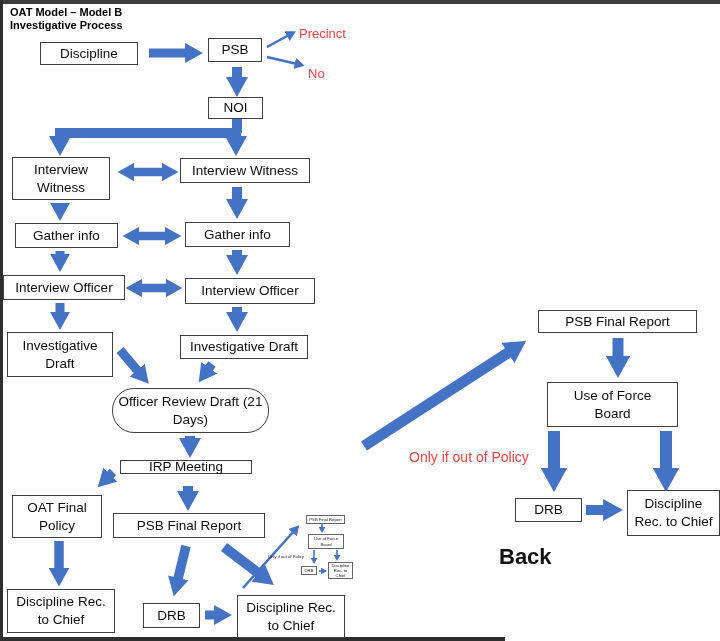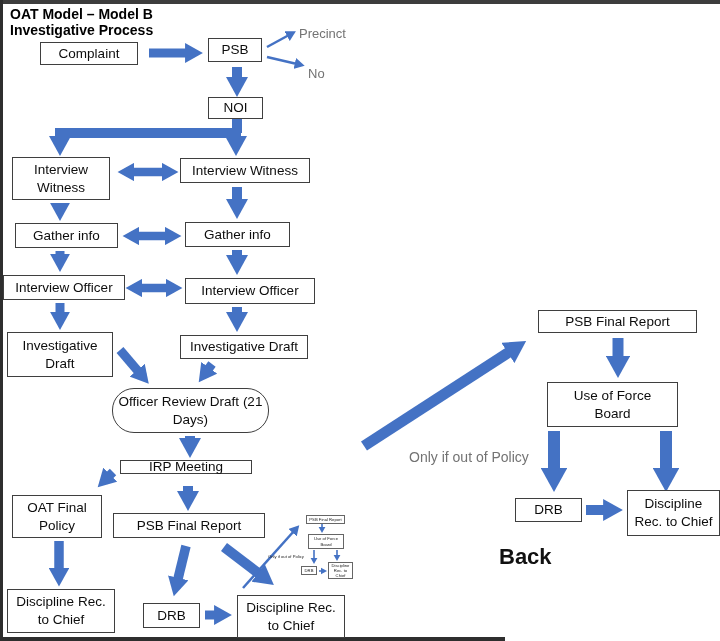--- a/index.html
+++ b/index.html
@@ -5,29 +5,29 @@
   * { margin:0; padding:0; box-sizing:border-box; }
   html,body { font-family:"Liberation Sans", sans-serif; }
   #stage {
     position:relative; width:720px; height:641px;
     background:#ffffff; overflow:hidden;
   }
   .frame-top    { position:absolute; left:0; top:0; width:720px; height:4px; background:#3d3d3d; }
   .frame-left   { position:absolute; left:0; top:0; width:3px; height:641px; background:#2e2e2e; }
   .frame-bottom { position:absolute; left:0; top:637px; width:505px; height:4px; background:#2e2e2e; }
 
-  .title { position:absolute; left:10px; top:6px; font-size:14px; font-weight:bold; color:#000; line-height:1.15; }
+  .title { position:absolute; left:10px; top:6px; font-size:11px; font-weight:bold; color:#000; line-height:1.15; }
 
   .box {
     position:absolute; background:#fff; border:1.6px solid #3f3f3f;
     display:flex; align-items:center; justify-content:center;
     text-align:center; font-size:13.5px; line-height:1.3; color:#0d0d0d;
     padding:0 2px;
   }
-  .lbl { position:absolute; color:#737373; white-space:nowrap; }
+  .lbl { position:absolute; color:#ef4444; white-space:nowrap; }
 
   svg.arrows { position:absolute; left:0; top:0; }
   svg.arrows line { stroke:#4472C4; }
 
   
   .minibox {
     position:absolute; background:#fff; border:0.8px solid #666;
     display:flex; align-items:center; justify-content:center;
     text-align:center; font-size:4.2px; line-height:1.25; color:#222;
     overflow:hidden; padding:0 1px;
@@ -102,21 +102,21 @@
     <line x1="586" y1="510" x2="613" y2="510" stroke-width="10" marker-end="url(#ah)"></line>
 
     <g>
       <line x1="322" y1="524" x2="322" y2="528" stroke-width="1.6" marker-end="url(#ahT)"></line>
       <line x1="314" y1="550" x2="314" y2="559" stroke-width="1.6" marker-end="url(#ahT)"></line>
       <line x1="337" y1="550" x2="337" y2="556" stroke-width="1.6" marker-end="url(#ahT)"></line>
       <line x1="319" y1="571" x2="322" y2="571" stroke-width="1.6" marker-end="url(#ahT)"></line>
     </g>
   </svg>
 
-  <div class="box" style="left:40px;  top:42px;  width:98px;  height:23px;">Complaint</div>
+  <div class="box" style="left:40px;  top:42px;  width:98px;  height:23px;">Discipline</div>
   <div class="box" style="left:208px; top:38px;  width:54px;  height:24px;">PSB</div>
   <div class="box" style="left:208px; top:97px;  width:55px;  height:22px;">NOI</div>
 
   <div class="box" style="left:12px;  top:157px; width:98px;  height:43px;">Interview Witness</div>
   <div class="box" style="left:180px; top:158px; width:130px; height:25px;">Interview Witness</div>
 
   <div class="box" style="left:15px;  top:223px; width:103px; height:25px;">Gather info</div>
   <div class="box" style="left:185px; top:222px; width:105px; height:25px;">Gather info</div>
 
   <div class="box" style="left:3px;   top:275px; width:122px; height:25px;">Interview Officer</div>

